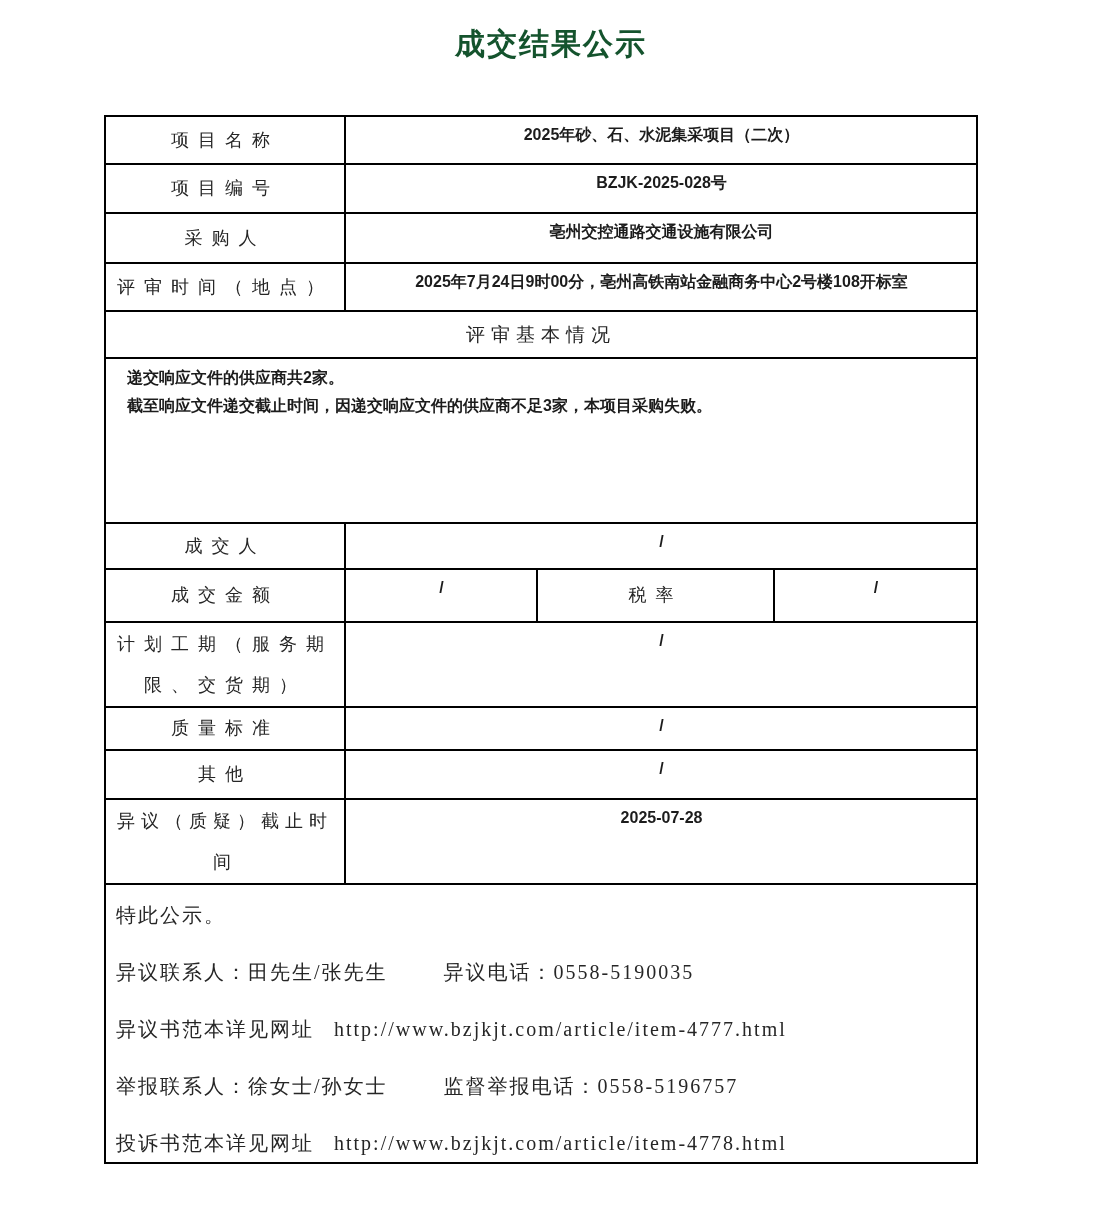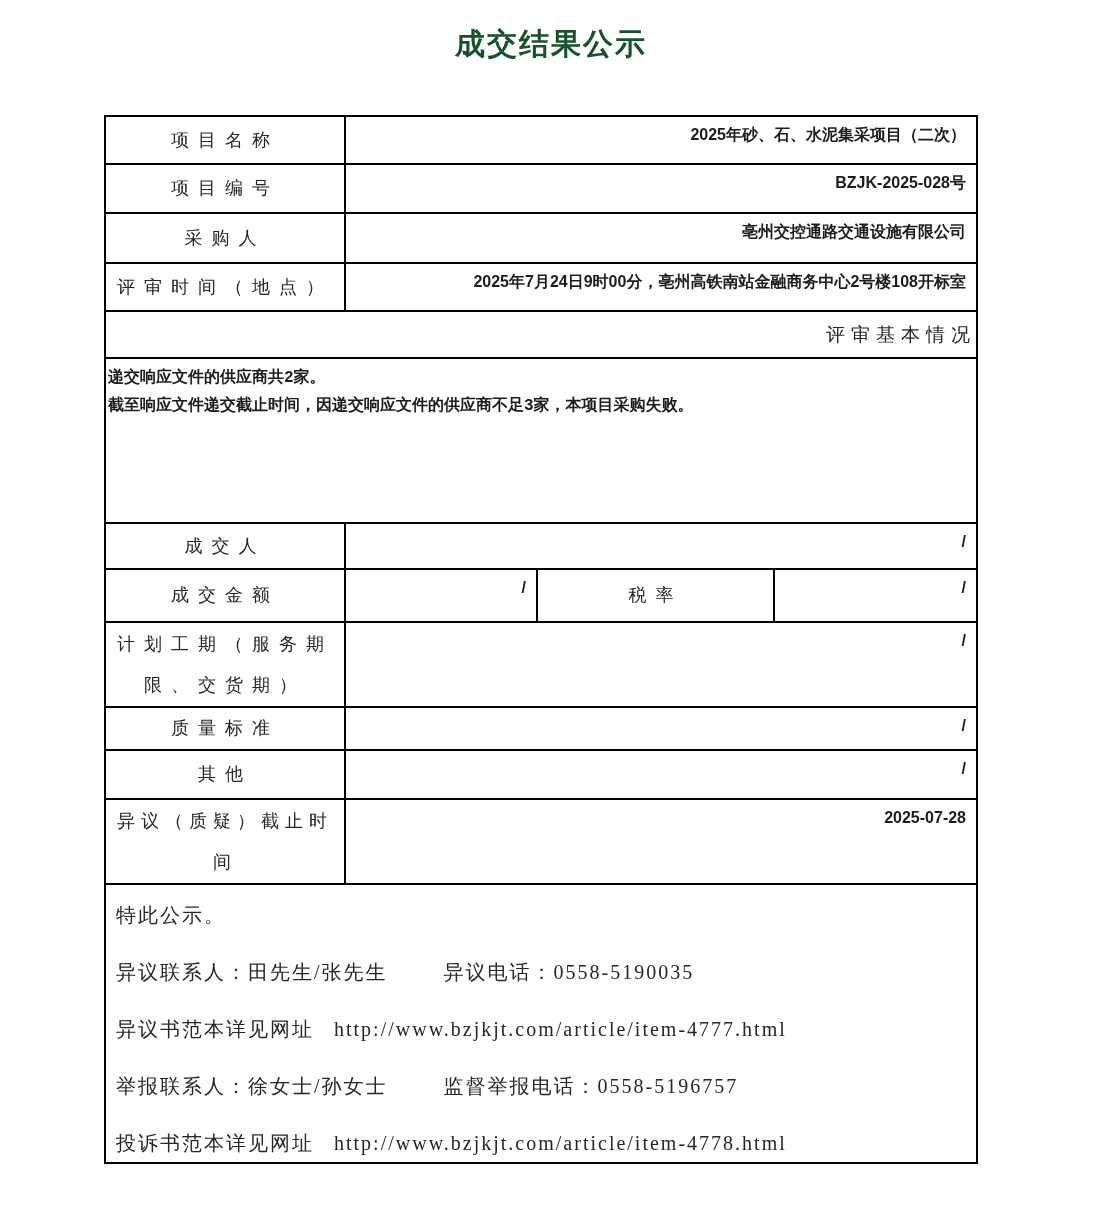--- a/index.html
+++ b/index.html
@@ -47,41 +47,41 @@
     line-height: 41px;
     padding: 0 1px;
   }
   .label-cell.ls-tight { letter-spacing: 6px; }
   .value-cell {
     font-family: "Liberation Sans", "DejaVu Sans", sans-serif;
     font-size: 16px;
     font-weight: 600;
     color: #1c1c1c;
     vertical-align: top;
-    text-align: right;
+    text-align: center;
     padding: 7px 10px 0 11px;
     line-height: 22px;
     margin-left: 44px;
   }
   .section-header-cell {
     font-family: "Liberation Serif", "DejaVu Serif", serif;
     font-size: 19px;
     color: #262626;
     letter-spacing: 6px;
-    text-align: right;
+    text-align: center;
     vertical-align: middle;
     padding: 0;
   }
   .review-cell {
-    font-family: Liberation Mono, monospace;
+    font-family: Liberation Sans, sans-serif;
     font-size: 16px;
     font-weight: 600;
     color: #1c1c1c;
     vertical-align: top;
-    padding: 5px 8px 0 2px;
+    padding: 5px 8px 0 21px;
   }
   .review-cell p { margin: 0; line-height: 28px; }
   .footer-cell {
     font-family: "Liberation Serif", "DejaVu Serif", serif;
     font-size: 20px;
     color: #262626;
     vertical-align: top;
     padding: 18px 10px 0 10px;
   }
   .footer-line {

